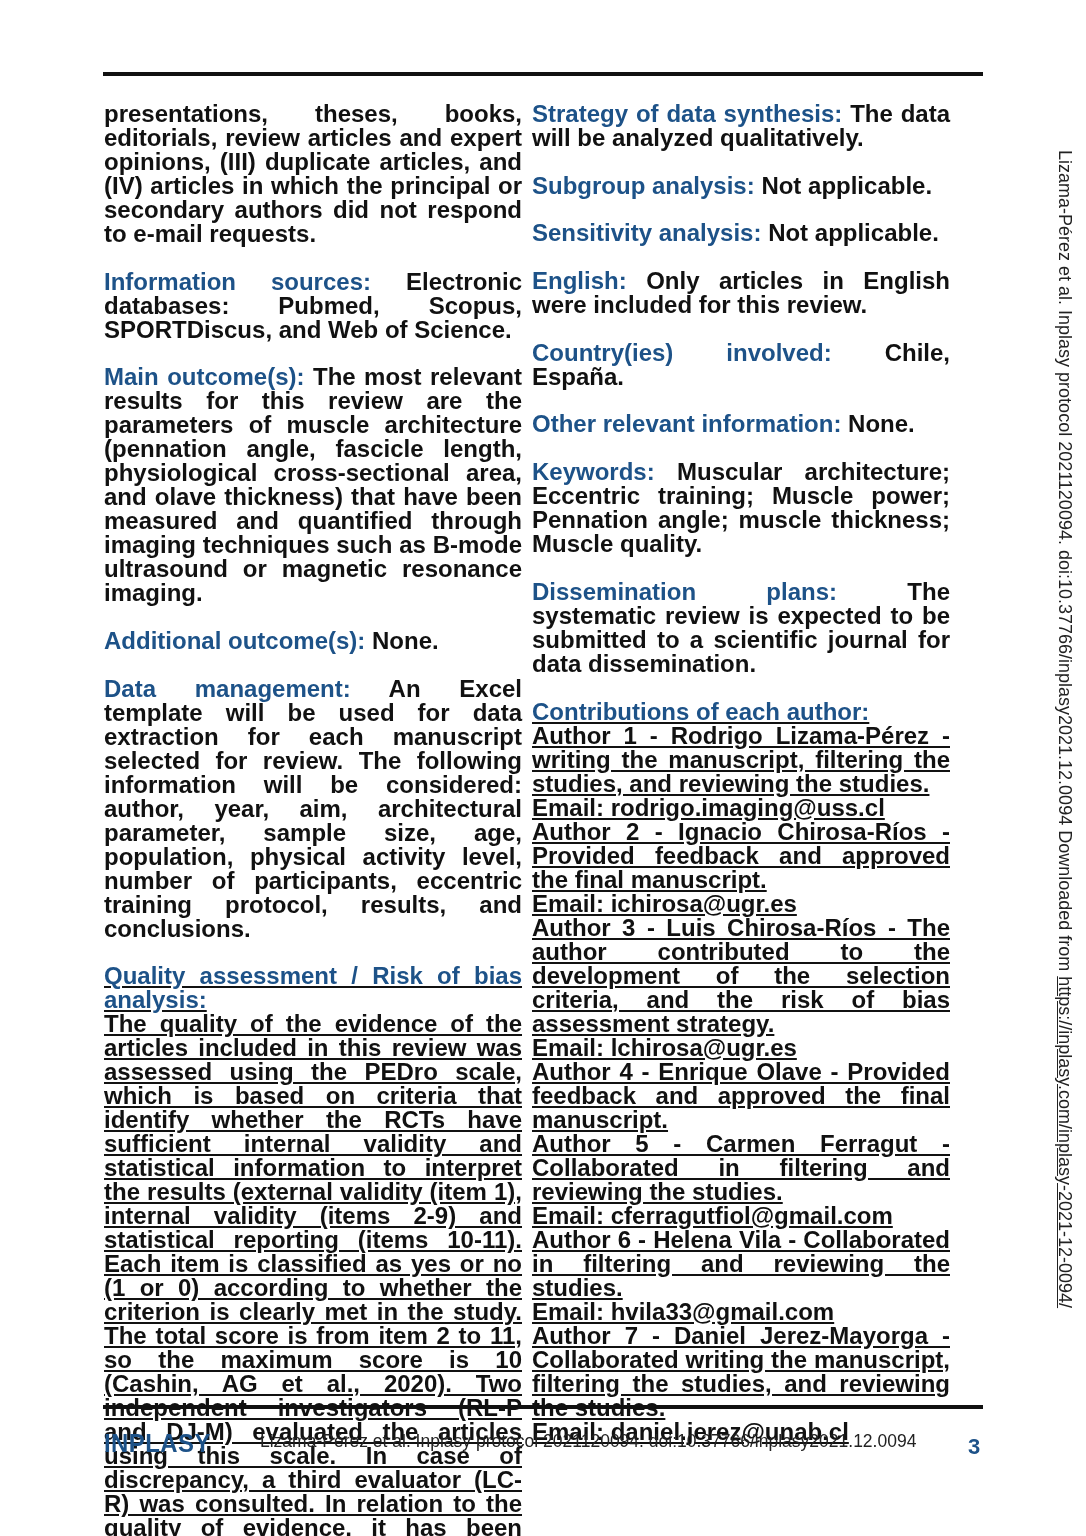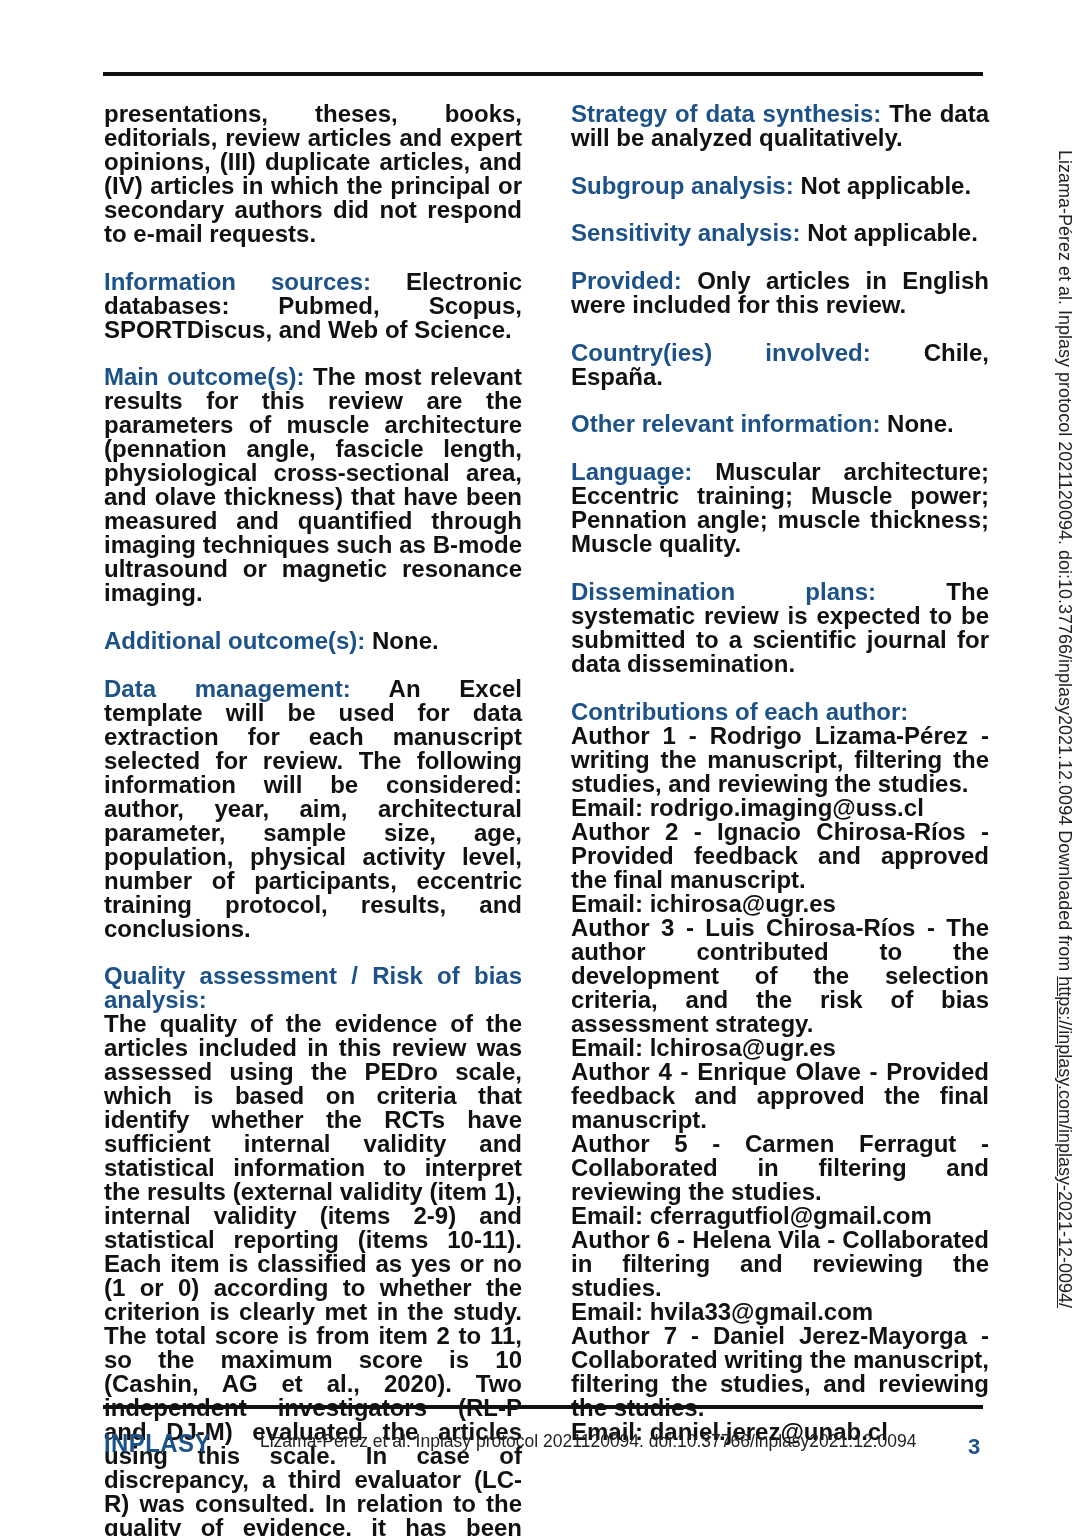--- a/index.html
+++ b/index.html
@@ -4,23 +4,23 @@
   <style>
     html, body { margin: 0; padding: 0; background: #ffffff; }
     body { width: 1086px; height: 1536px; position: relative; overflow: hidden;
            font-family: "Liberation Sans", sans-serif; color: #111111; }
     .rule { position: absolute; left: 103px; width: 880px; height: 4px; background: #111111; }
     .rule.top { top: 72px; }
     .rule.bottom { top: 1405px; }
     .col { position: absolute; top: 102px; width: 418px; font-size: 24px; line-height: 24px;
            font-weight: bold; text-align: justify; }
     .col.left { left: 104px; }
-    .col.right { left: 571px; }
+    .col.right { left: 532px; }
     .para { margin: 0 0 23.7px 0; }
-    .para.tight { margin-bottom: 0; }
+    .para.tight { margin-bottom: 0; text-decoration: underline; }
     .label { color: #1d5288; }
     .line { display: block; }
     .sidebar { position: absolute; left: 1053px; top: 150px; width: 1245px; height: 24px;
                transform-origin: 0 0; transform: rotate(90deg) translateY(-22px);
                font-size: 18px; color: #222222; white-space: nowrap; }
     .sidebar .link { text-decoration: underline; color: #222222; }
     .footer-brand { position: absolute; left: 104px; top: 1428px; font-size: 26px; font-weight: bold;
                     color: #1d5288; transform: scaleX(0.92); transform-origin: 0 0; letter-spacing: 0.5px; }
     .footer-cite { position: absolute; left: 260px; top: 1431px; font-size: 17.5px; color: #222222;
                    white-space: nowrap; }
@@ -64,33 +64,33 @@
   </p>
   <p class="para">
     <span class="label">Subgroup analysis:</span>
     <span>Not applicable.</span>
   </p>
   <p class="para">
     <span class="label">Sensitivity analysis:</span>
     <span>Not applicable.</span>
   </p>
   <p class="para">
-    <span class="label">Provided:</span>
+    <span class="label">English:</span>
     <span>Only articles in English were included for this review.</span>
   </p>
   <p class="para">
     <span class="label">Country(ies) involved:</span>
     <span>Chile, España.</span>
   </p>
   <p class="para">
     <span class="label">Other relevant information:</span>
     <span>None.</span>
   </p>
   <p class="para">
-    <span class="label">Language:</span>
+    <span class="label">Keywords:</span>
     <span>Muscular architecture; Eccentric training; Muscle power; Pennation angle; muscle thickness; Muscle quality.</span>
   </p>
   <p class="para">
     <span class="label">Dissemination plans:</span>
     <span>The systematic review is expected to be submitted to a scientific journal for data dissemination.</span>
   </p>
   <div class="para tight">
     <span class="label line">Contributions of each author:</span>
     <span class="line">Author 1 - Rodrigo Lizama-Pérez - writing the manuscript, filtering the studies, and reviewing the studies.</span>
     <span class="line">Email: rodrigo.imaging@uss.cl</span>

